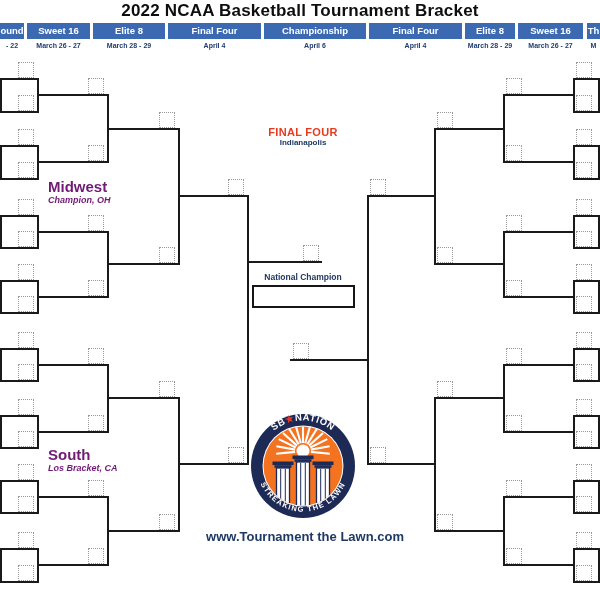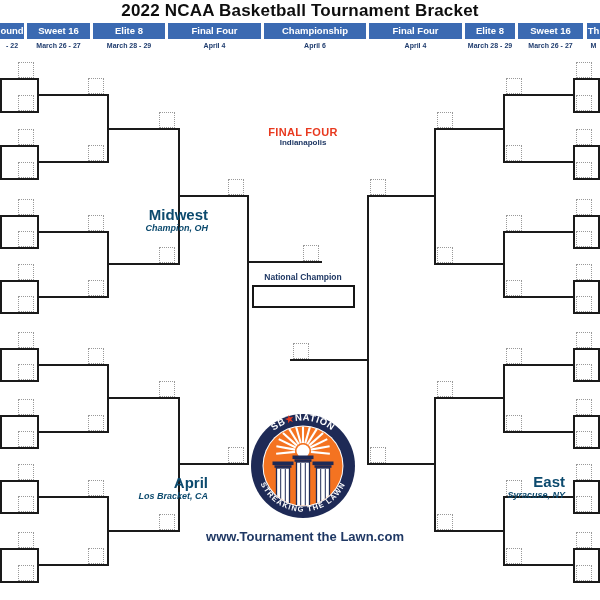--- a/index.html
+++ b/index.html
@@ -7,21 +7,21 @@
             font-family:"Liberation Sans", sans-serif; overflow:hidden; }
   .title { position:absolute; top:1px; left:0; width:600px; text-align:center;
            font-size:17px; font-weight:bold; color:#0e0e0e; letter-spacing:0.2px; }
   .stage { position:absolute; top:23px; height:16px; background:#3B6AB2; color:#ffffff;
            font-weight:bold; font-size:9.5px; line-height:16px; text-align:center; overflow:hidden; }
   .sdate { position:absolute; top:40px; height:11px; color:#1F3C6E; font-weight:bold;
            font-size:7px; line-height:11px; text-align:center; overflow:hidden; white-space:nowrap; }
   .hline, .vline { position:absolute; background:#1a1a1a; }
   .slot { position:absolute; width:16px; height:16px; box-sizing:border-box;
           border:1px dotted #999999; background:transparent; }
-  .region { position:absolute; text-align:right; color:#0c4a6e;margin-top:28px; }
+  .region { position:absolute; text-align:left; color:#701a75; }
   .region .name { font-size:15px; font-weight:bold; line-height:16px; }
   .region .city { font-size:9px; font-weight:bold; font-style:italic; line-height:11px; }
   .ff { position:absolute; left:203px; top:126px; width:200px; text-align:center; }
   .ff .t   { color:#E8391F; font-size:11px; font-weight:bold; line-height:12px; letter-spacing:0.3px; }
   .ff .loc { color:#1F3864; font-size:8px; font-weight:bold; line-height:10px; }
   .champ-label { position:absolute; left:203px; top:272px; width:200px; text-align:center;
                  font-size:8.5px; font-weight:bold; color:#1F3864; }
   .champ-box { position:absolute; left:252px; top:285px; width:103px; height:23px;
                box-sizing:border-box; border:2.5px solid #161616; background:#fff; }
   .footer { position:absolute; left:155px; top:529px; width:300px; text-align:center;
@@ -235,26 +235,22 @@
   </div>
 
   <div class="champ-label">National Champion</div>
   <div class="champ-box"></div>
 
   <div class="region" style="left:48px; top:179px; width:160px;">
     <div class="name">Midwest</div>
     <div class="city">Champion, OH</div>
   </div>
   <div class="region" style="left:48px; top:447px; width:160px;">
-    <div class="name">April</div>
+    <div class="name">South</div>
     <div class="city">Los Bracket, CA</div>
-  </div>
-  <div class="region" style="left:405px; top:446px; width:160px;">
-    <div class="name">East</div>
-    <div class="city">Syracuse, NY</div>
   </div>
 
   <svg class="logo" viewBox="-52 -52 104 104">
     <defs>
       <path id="arcTop" d="M -44 -13 A 46 46 0 0 1 44 -13"></path>
       <path id="arcBot" d="M -43 16 A 46 46 0 0 0 43 16"></path>
       <clipPath id="innerClip">
           <circle cx="0" cy="0" r="39.5"></circle>
         </clipPath>
     </defs>

